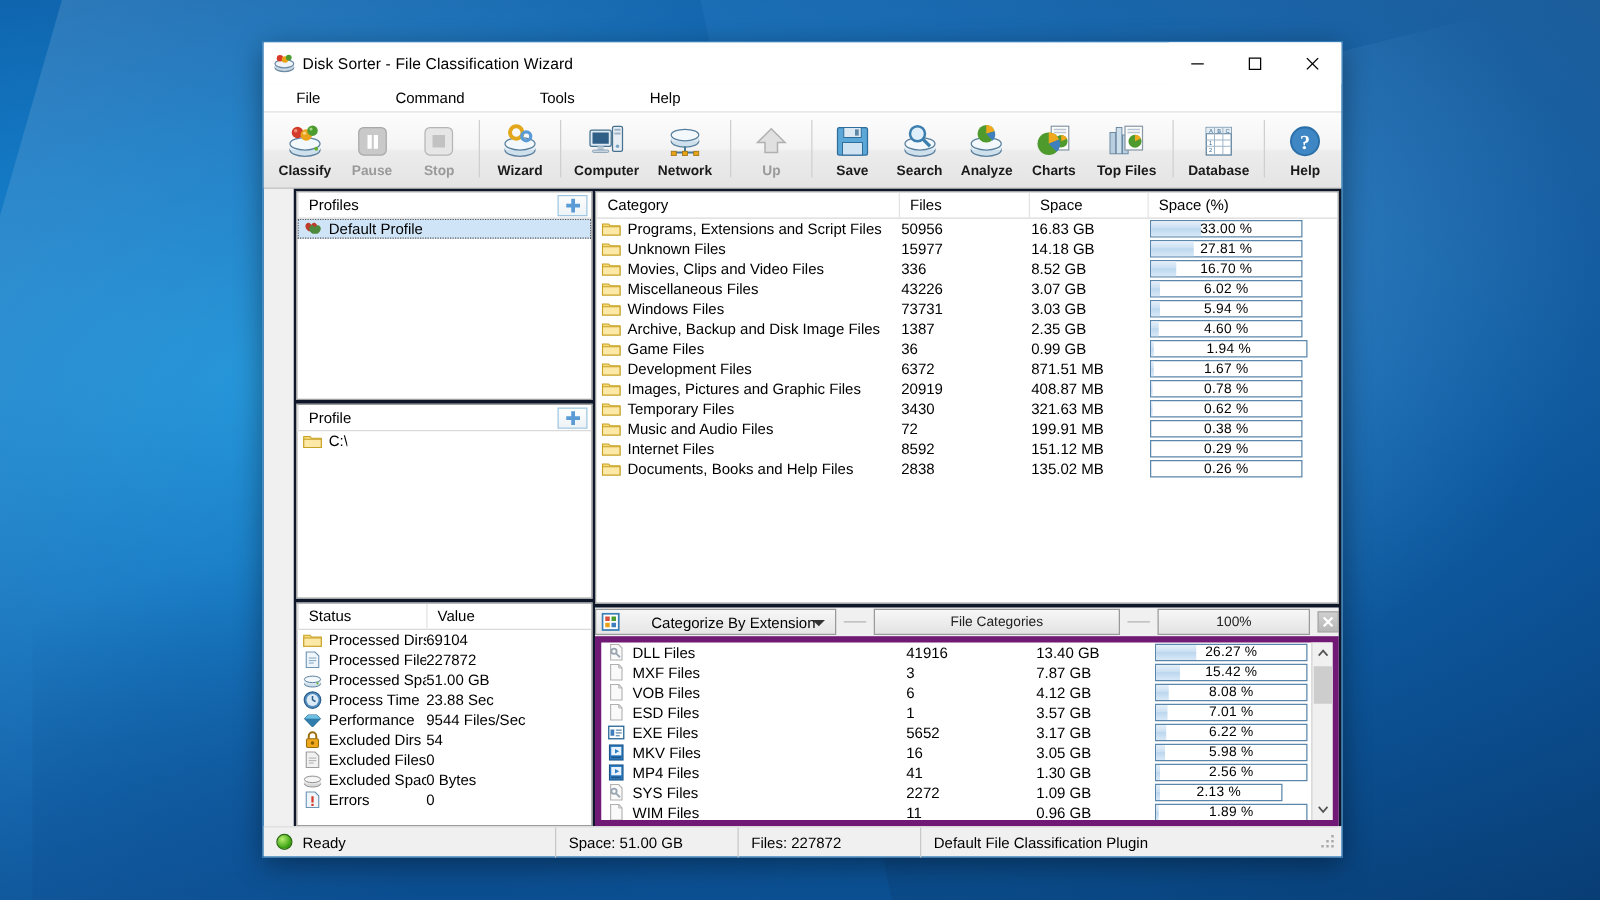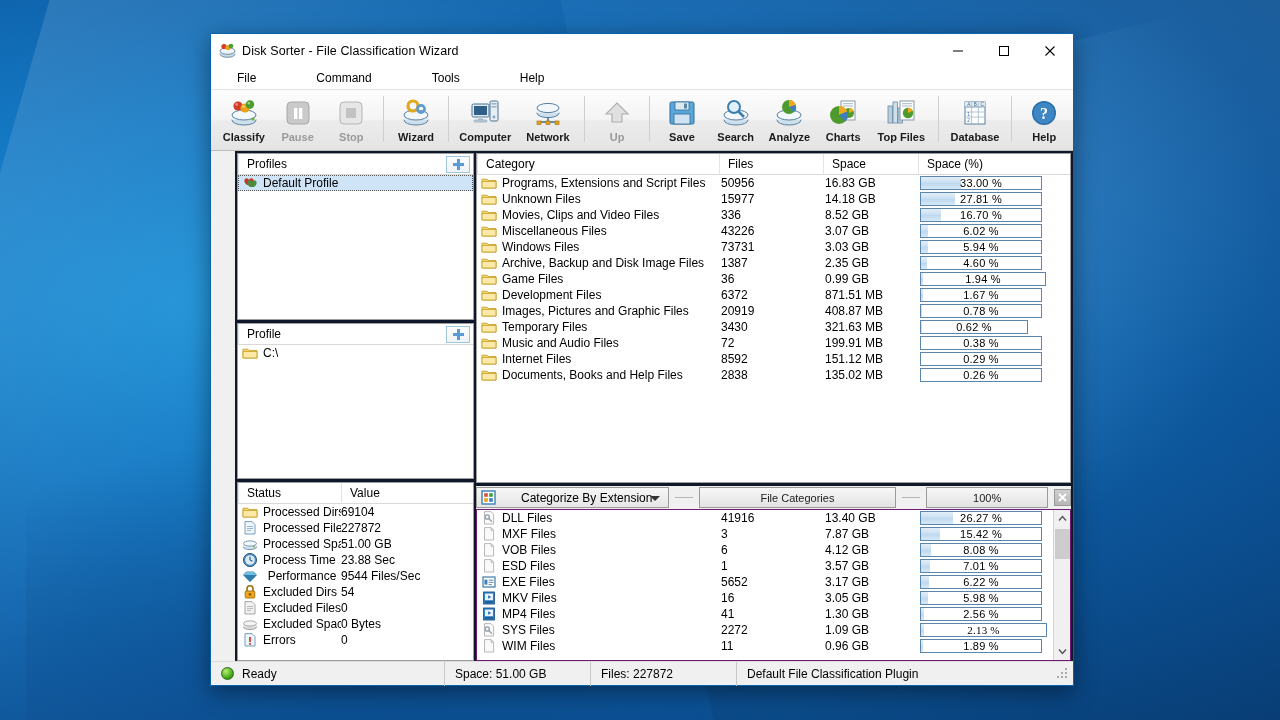--- a/index.html
+++ b/index.html
@@ -222,21 +222,21 @@
   #filecats-btn { width: 198px; }
   #zoom-btn { width: 122px; }
   #close-x {
     width: 17px; height: 17px; margin-left: 6px;
     background: linear-gradient(to bottom,#cfcfcf,#b7b7b7);
     border: 1px solid #9a9a9a;
     display:flex; align-items:center; justify-content:center; cursor: default;
   }
 
   
-  #ext-body { flex: 1; display: flex; min-height: 0; border: 1px solid #701a75; background:#fff; }
+  #ext-body { flex: 1; display: flex; min-height: 0; border: 5px solid #701a75; background:#fff; }
   #ext-rows { flex: 1; overflow: hidden; padding-top: 0; }
   #ext-scroll {
     width: 17px; flex: none; background: #f0f0f0;
     border-left: 1px solid #d4d4d4;
     display:flex; flex-direction: column; align-items:center;
   }
   .sb-arrow { width:17px; height:17px; display:flex;align-items:center;justify-content:center; cursor: default;}
   .sb-thumb { width:15px; height:30px; margin-top:2px; background:#cdcdcd; cursor: default;}
   .sb-track { flex:1; }
   .e-name { width: 242px; display:flex; align-items:center; }
@@ -605,21 +605,21 @@
                 </svg></div>
               <div class="cell s-name" style="width: 78px;">Process Time</div>
               <div class="cell s-val">23.88 Sec</div>
             </div>
             <div class="row">
               <div class="ico16"><svg width="16" height="16" viewBox="0 0 16 16">
                   <polygon points="8,13.6 1.6,7 4.4,4 11.6,4 14.4,7" fill="#3f8fbf" stroke="#236288" stroke-width="0.8"></polygon>
                   <polygon points="4.4,4 11.6,4 14.4,7 1.6,7" fill="#6fc0e0"></polygon>
                   <polygon points="8,13.6 1.6,7 14.4,7" fill="#2e7aa8" opacity="0.85"></polygon>
                 </svg></div>
-              <div class="cell s-name" style="width: 78px; text-align: center;">Performance</div>
+              <div class="cell s-name" style="width: 78px;">Performance</div>
               <div class="cell s-val">9544 Files/Sec</div>
             </div>
             <div class="row">
               <div class="ico16"><svg width="16" height="16" viewBox="0 0 16 16">
                   <path d="M5 7 L5 4.8 A3 3 0 0 1 11 4.8 L11 7" fill="none" stroke="#9a6d0d" stroke-width="1.6"></path>
                   <rect x="3.2" y="7" width="9.6" height="7" rx="1.2" fill="#f0a81c" stroke="#9a6d0d" stroke-width="0.9"></rect>
                   <circle cx="8" cy="10.4" r="1.4" fill="#8a5f0a"></circle>
                 </svg></div>
               <div class="cell s-name" style="width: 78px;">Excluded Dirs</div>
               <div class="cell s-val">54</div>
@@ -824,21 +824,21 @@
               <div class="c-name">
                 <div class="ico16"><svg width="16" height="16" viewBox="0 0 16 16">
                     <path d="M1 4.2 L6 4.2 L7.2 5.6 L15 5.6 L15 13 L1 13 Z" fill="#f6d97a" stroke="#c8a227" stroke-width="0.9"></path>
                     <path d="M1 6.4 L15 6.4 L15 13 L1 13 Z" fill="#fce9a8" stroke="#c8a227" stroke-width="0.9"></path>
                   </svg></div>
                 <span>Temporary Files</span>
               </div>
               <div class="cell c-files">3430</div>
               <div class="cell c-space">321.63 MB</div>
               <div class="c-pct">
-                <div class="bar" style="width: 108px;">
+                <div class="bar" style="width: 122px;">
                   <div class="fill" style="width: 1px;"></div>
                   <div class="txt">0.62 %</div>
                 </div>
               </div>
             </div>
             <div class="cat-row">
               <div class="c-name">
                 <div class="ico16"><svg width="16" height="16" viewBox="0 0 16 16">
                     <path d="M1 4.2 L6 4.2 L7.2 5.6 L15 5.6 L15 13 L1 13 Z" fill="#f6d97a" stroke="#c8a227" stroke-width="0.9"></path>
                     <path d="M1 6.4 L15 6.4 L15 13 L1 13 Z" fill="#fce9a8" stroke="#c8a227" stroke-width="0.9"></path>
@@ -1051,21 +1051,21 @@
                   <div class="ico16"><svg width="16" height="16" viewBox="0 0 16 16">
                       <path d="M3.5 1.6 L10 1.6 L12.6 4.4 L12.6 14 L3.5 14 Z" fill="#fafafa" stroke="#b0b0b0" stroke-width="0.9"></path>
                       <circle cx="6.2" cy="7" r="2.1" fill="none" stroke="#9aa7b2" stroke-width="1.5"></circle>
                       <line x1="7.6" y1="8.5" x2="11" y2="11.8" stroke="#9aa7b2" stroke-width="1.5"></line>
                     </svg></div>
                   <span>SYS Files</span>
                 </div>
                 <div class="cell c-files">2272</div>
                 <div class="cell c-space">1.09 GB</div>
                 <div class="c-pct">
-                  <div class="bar" style="width: 127px; font-family: Liberation Serif, serif;">
+                  <div class="bar" style="width: 102px;">
                     <div class="fill" style="width: 3px;"></div>
                     <div class="txt">2.13 %</div>
                   </div>
                 </div>
               </div>
               <div class="cat-row">
                 <div class="e-name">
                   <div class="ico16"><svg width="16" height="16" viewBox="0 0 16 16">
                       <path d="M3.5 1.6 L10 1.6 L12.6 4.4 L12.6 14 L3.5 14 Z" fill="#fafafa" stroke="#b0b0b0" stroke-width="0.9"></path>
                       <path d="M10 1.6 L10 4.4 L12.6 4.4 Z" fill="#e0e0e0" stroke="#b0b0b0" stroke-width="0.7"></path>

